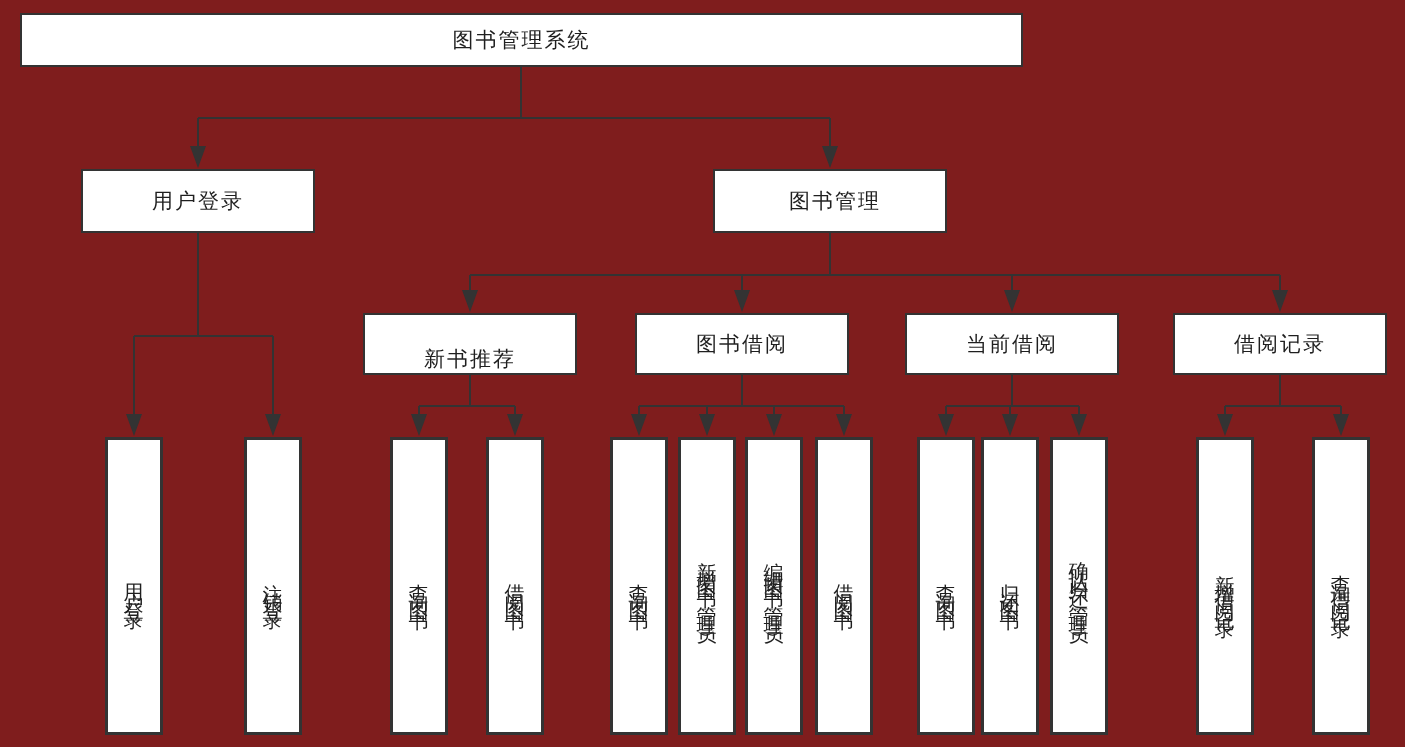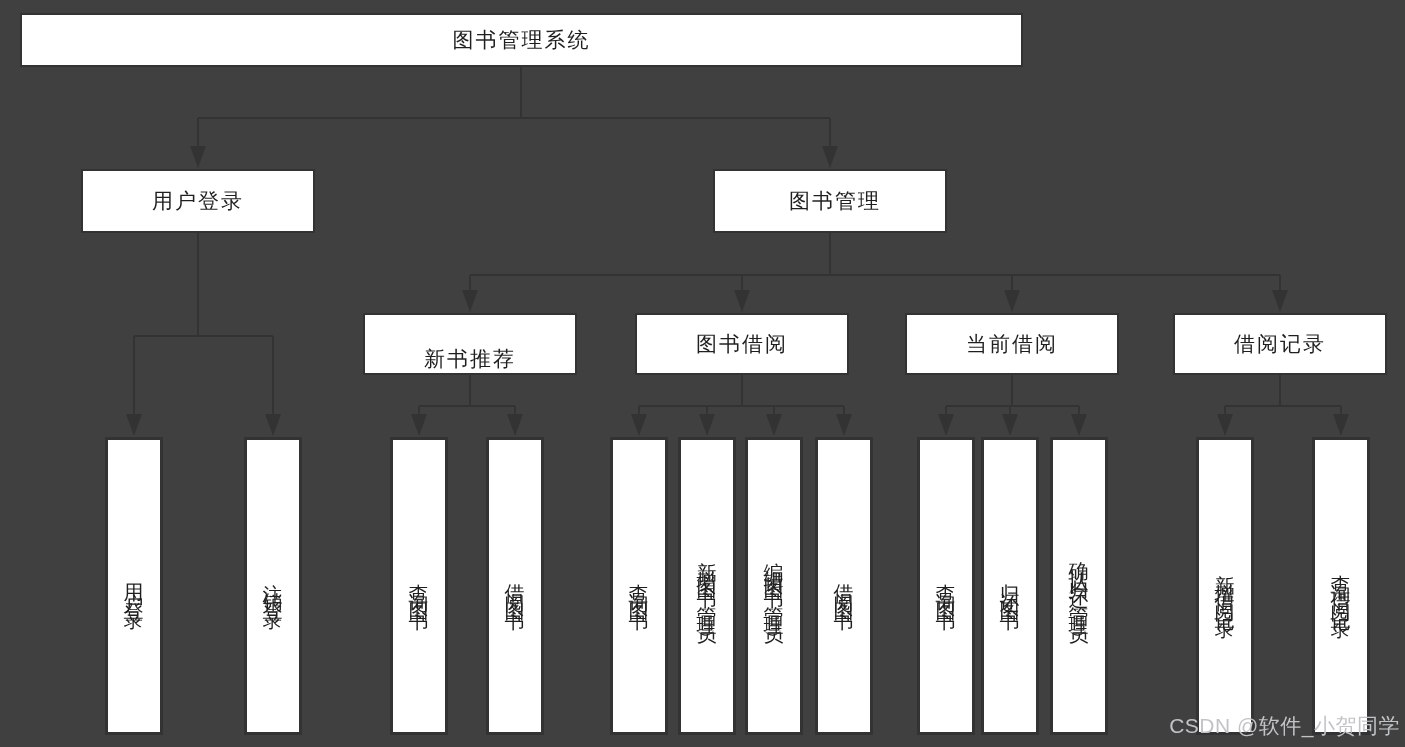--- a/index.html
+++ b/index.html
@@ -1,21 +1,21 @@
 <!DOCTYPE html>
 <html><head>
 <meta charset="utf-8">
 <style>
   html, body { margin: 0; padding: 0; background: #ffffff; }
   .canvas {
     position: relative;
     width: 1405px;
     height: 747px;
-    background: #404040;
-    font-family: Liberation Sans, sans-serif;
+    background: #7f1d1d;
+    font-family: Liberation Serif, serif;
     overflow: hidden;
   }
   .connectors {
     position: absolute;
     left: 0; top: 0;
     width: 1405px; height: 747px;
   }
   .hbox {
     position: absolute;
     box-sizing: border-box;
@@ -164,15 +164,14 @@
     <span class="vtext">确认归还（管理员）</span>
   </div>
 
   <div class="leaf" style="left:1196px;">
     <span class="vtext">新增借阅记录</span>
   </div>
   <div class="leaf" style="left:1312px;">
     <span class="vtext">查询借阅记录</span>
   </div>
 
-  <div class="watermark">CSDN @软件_小贺同学</div>
 
 </div>
 
 </body></html>

